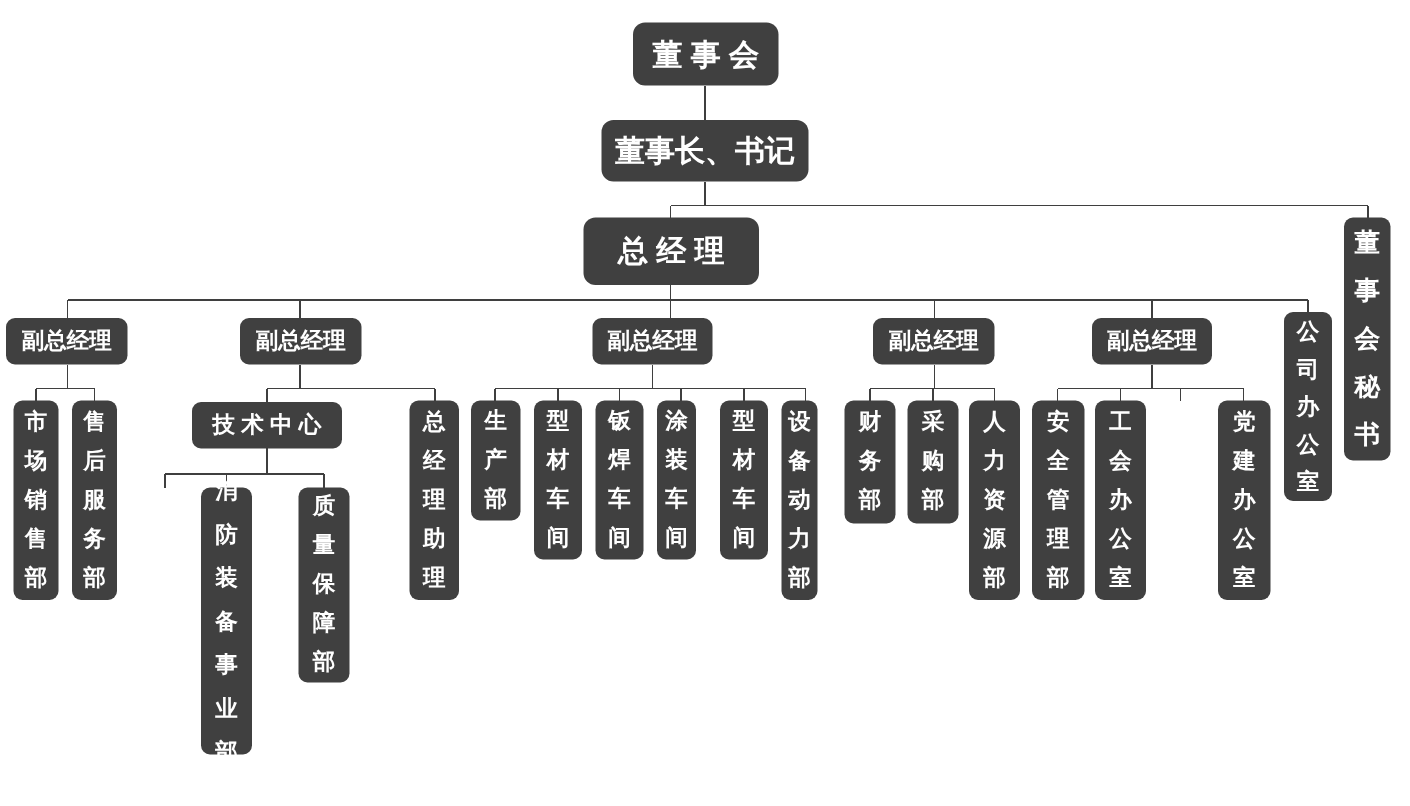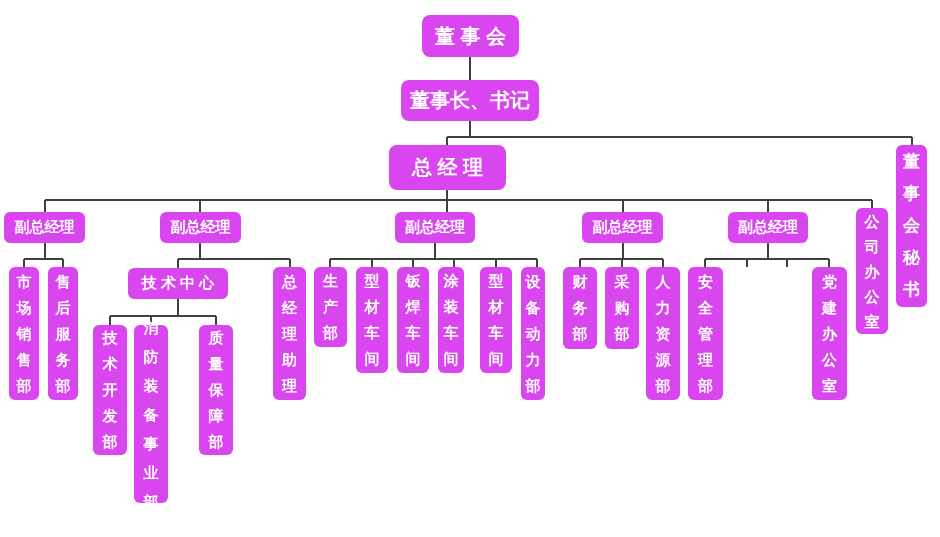--- a/index.html
+++ b/index.html
@@ -12,21 +12,21 @@
     overflow: hidden;
   }
   #wires {
     position: absolute;
     left: 0; top: 0;
     z-index: 1;
   }
   .node {
     position: absolute;
     z-index: 2;
-    background: #d946ef;
+    background: #404040;
     color: #ffffff;
     font-weight: bold;
     border-radius: 6px;
     display: flex;
     align-items: center;
     justify-content: center;
     box-sizing: border-box;
     text-align: center;
   }
   .h {
@@ -82,31 +82,31 @@
   <div class="node h" style="left:160px;top:212px;width:81px;height:31px">副总经理</div>
   <div class="node h" style="left:395px;top:212px;width:80px;height:31px">副总经理</div>
   <div class="node h" style="left:582px;top:212px;width:81px;height:31px">副总经理</div>
   <div class="node h" style="left:728px;top:212px;width:80px;height:31px">副总经理</div>
 
   <div class="node v" style="left:9px;top:267px;width:30px;height:133px">市场销售部</div>
   <div class="node v" style="left:48px;top:267px;width:30px;height:133px">售后服务部</div>
 
   <div class="node h" style="left:128px;top:268px;width:100px;height:31px">技 术 中 心</div>
   <div class="node v" style="left:273px;top:267px;width:33px;height:133px">总经理助理</div>
-  <div class="node v" style="left:93px;top:325px;width:34px;height:130px">技术开发部</div>
   <div class="node v" style="left:134px;top:325px;width:34px;height:178px;line-height:29px">消防装备事业部</div>
   <div class="node v" style="left:199px;top:325px;width:34px;height:130px">质量保障部</div>
 
   <div class="node v" style="left:314px;top:267px;width:33px;height:80px">生产部</div>
   <div class="node v" style="left:356px;top:267px;width:32px;height:106px">型材车间</div>
   <div class="node v" style="left:397px;top:267px;width:32px;height:106px">钣焊车间</div>
   <div class="node v" style="left:438px;top:267px;width:26px;height:106px">涂装车间</div>
   <div class="node v" style="left:480px;top:267px;width:32px;height:106px">型材车间</div>
   <div class="node v" style="left:521px;top:267px;width:24px;height:133px">设备动力部</div>
 
   <div class="node v" style="left:563px;top:267px;width:34px;height:82px">财务部</div>
   <div class="node v" style="left:605px;top:267px;width:34px;height:82px">采购部</div>
   <div class="node v" style="left:646px;top:267px;width:34px;height:133px">人力资源部</div>
 
   <div class="node v" style="left:688px;top:267px;width:35px;height:133px">安全管理部</div>
+  <div class="node v" style="left:730px;top:267px;width:34px;height:133px">工会办公室</div>
   <div class="node v" style="left:812px;top:267px;width:35px;height:133px">党建办公室</div>
 
 </div>
 
 </body></html>

